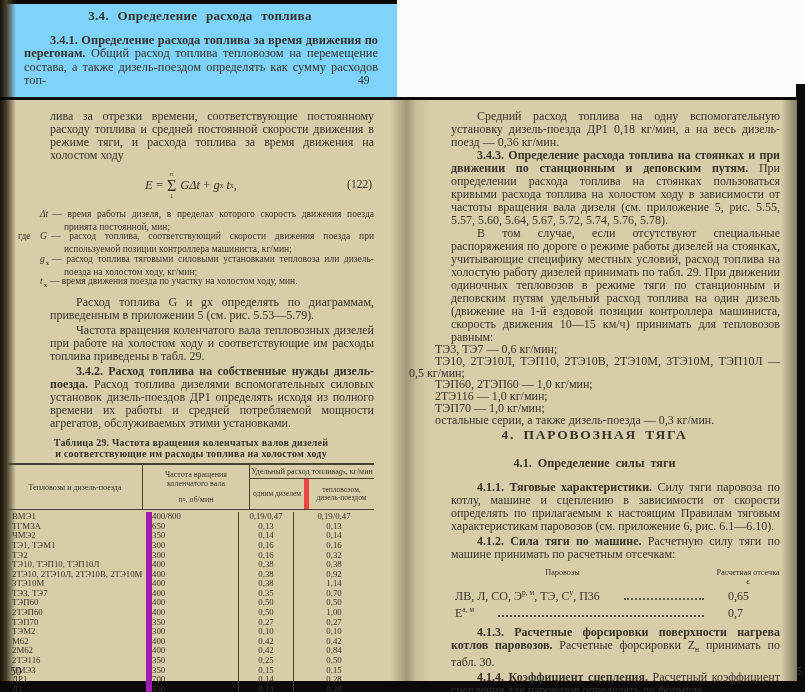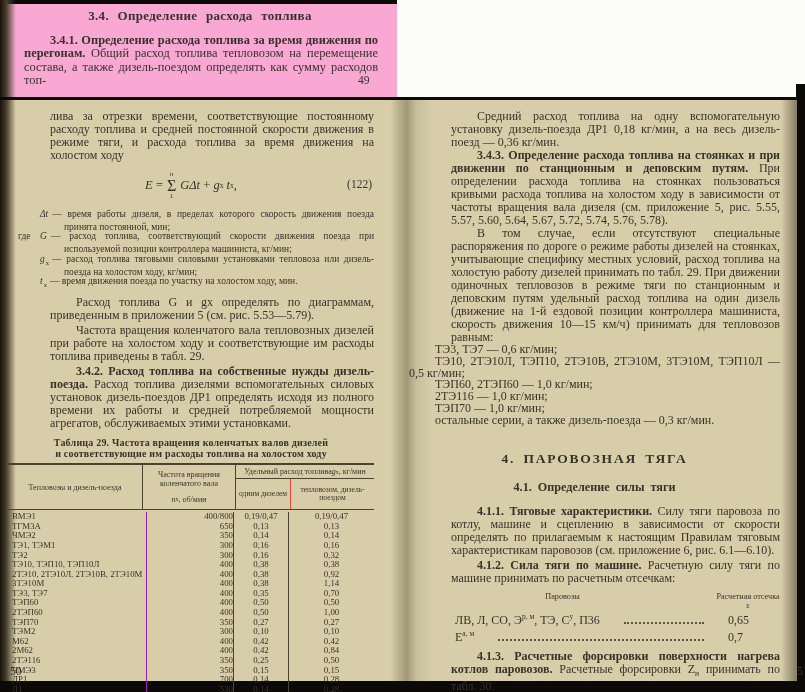--- a/index.html
+++ b/index.html
@@ -2,21 +2,21 @@
 <html><head>
 <meta charset="utf-8">
 <style>
   html,body{margin:0;padding:0;background:#000;}
   #stage{position:relative;width:805px;height:692px;background:#0b0a08;overflow:hidden;
          font-family:"Liberation Serif","DejaVu Serif",serif;color:#37322a;}
   
   .white-corner{position:absolute;left:397px;top:0;width:408px;height:97px;background:#fcfcfa;}
   .right-edge-notch{position:absolute;left:796px;top:84px;width:9px;height:14px;background:#0b0a08;}
   
-  .frag49{position:absolute;left:0;top:0;width:397px;height:97px;background:#f9a8d4;}
+  .frag49{position:absolute;left:0;top:0;width:397px;height:97px;background:#7dd3fc;}
   .topline{position:absolute;left:0;top:0;width:397px;height:4px;background:#0a0908;}
   .edgeL{position:absolute;left:0;top:0;width:16px;height:100%;
          background:linear-gradient(90deg,#17110a 0%,#4a3f2c 40%,rgba(74,63,44,0) 100%);}
   .frag-inner{position:absolute;left:20px;top:8px;width:360px;}
   .h49{text-align:center;font-weight:bold;font-size:13px;letter-spacing:.3px;word-spacing:5px;}
   .p49{margin:10px 2px 0 4px;font-size:12.4px;line-height:13.4px;text-align:justify;text-indent:26px;}
   .pn49{position:absolute;left:358px;top:74px;font-size:11.5px;}
   
   .spread{position:absolute;left:0;top:97px;width:805px;height:595px;background:#0b0a08;}
   .pages{position:absolute;left:0;top:3px;width:797px;height:581px;background:#d7cea9;}
@@ -45,38 +45,38 @@
   .def i{margin-right:1px;}
   .def sub{font-size:6.5px;}
   .dtx{margin-left:3px;}
   .m6{margin-top:6px;} .m2{margin-top:2px;}
   
   .cap{margin-top:8px;text-align:center;font-weight:bold;font-size:10px;line-height:10.5px;letter-spacing:.2px;}
   .t29{margin-top:4px;border-top:2px solid #48422f;border-bottom:2px solid #48422f;}
   .t29 .hd{display:flex;border-bottom:1px solid #48422f;min-height:44px;}
   .hc1{width:134px;display:flex;align-items:center;justify-content:center;font-size:8px;text-align:center;}
   .hc2{width:86px;border-left:1px solid #48422f;display:flex;align-items:center;justify-content:center;
-       font-size:8px;line-height:9px;text-align:center;padding:1px 3px;flex-wrap:wrap;}
+       font-size:8px;line-height:9px;text-align:center;padding:1px 10px;flex-wrap:wrap;}
   .hgrp{flex:1;border-left:1px solid #48422f;display:flex;flex-direction:column;}
   .hgt{height:13px;border-bottom:1px solid #48422f;display:flex;align-items:center;justify-content:center;font-size:8px;}
   .hgb{flex:1;display:flex;}
   .hs1{width:54px;display:flex;align-items:center;justify-content:center;font-size:7.5px;line-height:8.5px;text-align:center;}
-  .hs2{flex:1;border-left:1px solid #ef4444;display:flex;align-items:center;justify-content:center;
+  .hs2{flex:1;border-left:5px solid #ef4444;display:flex;align-items:center;justify-content:center;
        font-size:7.5px;line-height:8.5px;text-align:center;padding:0 4px;}
   .t29 sub{font-size:6px;}
   .t29 .bd{padding:2px 0 3px;}
   .t29 .tr{display:flex;font-size:8.8px;line-height:9.6px;}
   .tc1{width:134px;padding-left:4px;}
-  .tc2{width:86px;border-left:1px solid #a21caf;text-align:right;}
+  .tc2{width:86px;border-left:6px solid #a21caf;text-align:left;}
   .tc3{width:54px;border-left:1px solid #48422f;text-align:center;}
   .tc4{flex:1;border-left:1px solid #48422f;text-align:center;}
   .pnum{position:absolute;font-size:11.5px;}
   
   .rate{font-size:12px;line-height:11.8px;text-align:justify;text-indent:26px;}
-  .h4{margin-top:24px;text-align:center;font-weight:bold;font-size:13.5px;letter-spacing:1.8px;word-spacing:3px;}
+  .h4{margin-top:0;text-align:center;font-weight:bold;font-size:13.5px;letter-spacing:1.8px;word-spacing:3px;}
   .h41{margin-top:13px;text-align:center;font-weight:bold;font-size:12.2px;word-spacing:3px;}
   .mt10{margin-top:10px;}
   
   .co{margin:7px 0 5px;}
   .cohd{display:flex;font-size:8.2px;line-height:9px;}
   .cohl{flex:1;text-align:center;}
   .cohr{width:64px;text-align:center;}
   .corow{display:flex;align-items:baseline;padding-left:46px;font-size:12px;line-height:14.6px;gap:16px;}
   .corow sup{font-size:7.5px;}
   .coser{white-space:nowrap;}

